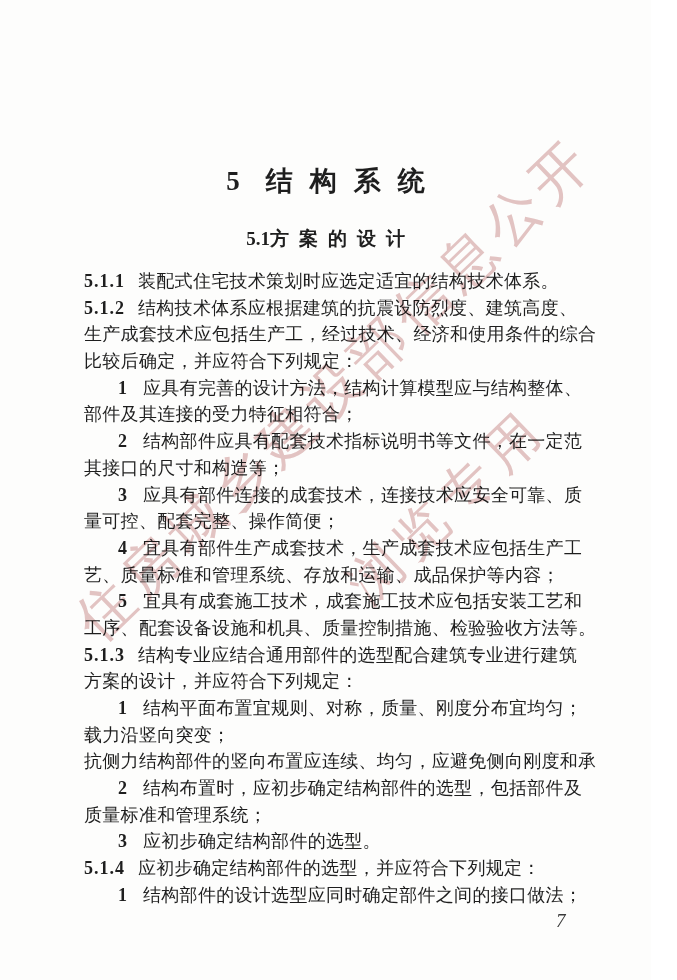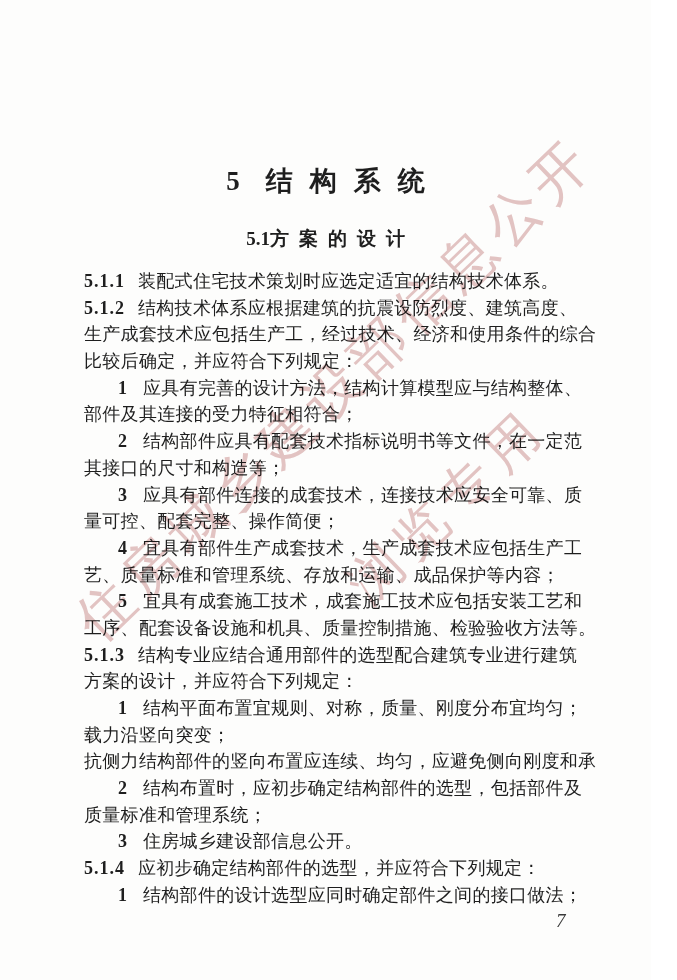--- a/index.html
+++ b/index.html
@@ -146,21 +146,21 @@
       <div class="line"><span>艺、质量标准和管理系统、存放和运输、成品保护等内容；</span></div>
       <div class="line indent"><span class="prefix">5</span><span>宜具有成套施工技术，成套施工技术应包括安装工艺和</span></div>
       <div class="line"><span>工序、配套设备设施和机具、质量控制措施、检验验收方法等。</span></div>
       <div class="line"><span class="prefix">5.1.3</span><span>结构专业应结合通用部件的选型配合建筑专业进行建筑</span></div>
       <div class="line"><span>方案的设计，并应符合下列规定：</span></div>
       <div class="line indent"><span class="prefix">1</span><span>结构平面布置宜规则、对称，质量、刚度分布宜均匀；</span></div>
       <div class="line"><span>载力沿竖向突变；</span></div>
       <div class="line"><span>抗侧力结构部件的竖向布置应连续、均匀，应避免侧向刚度和承</span></div>
       <div class="line indent"><span class="prefix">2</span><span>结构布置时，应初步确定结构部件的选型，包括部件及</span></div>
       <div class="line"><span>质量标准和管理系统；</span></div>
-      <div class="line indent"><span class="prefix">3</span><span>住房城乡建设部信息公开。</span></div>
+      <div class="line indent"><span class="prefix">3</span><span>应初步确定结构部件的选型。</span></div>
       <div class="line"><span class="prefix">5.1.4</span><span>应初步确定结构部件的选型，并应符合下列规定：</span></div>
       <div class="line indent"><span class="prefix">1</span><span>结构部件的设计选型应同时确定部件之间的接口做法；</span></div>
     </div>
 
   <div class="watermark wm-main" style="color: rgb(201, 140, 140); opacity: 0.5;">住房城乡建设部信息公开</div>
   <div class="watermark wm-sub" style="color: rgb(201, 140, 140); opacity: 0.5;">浏览专用</div>
 
   <div class="page-number">7</div>
 
 </div>

